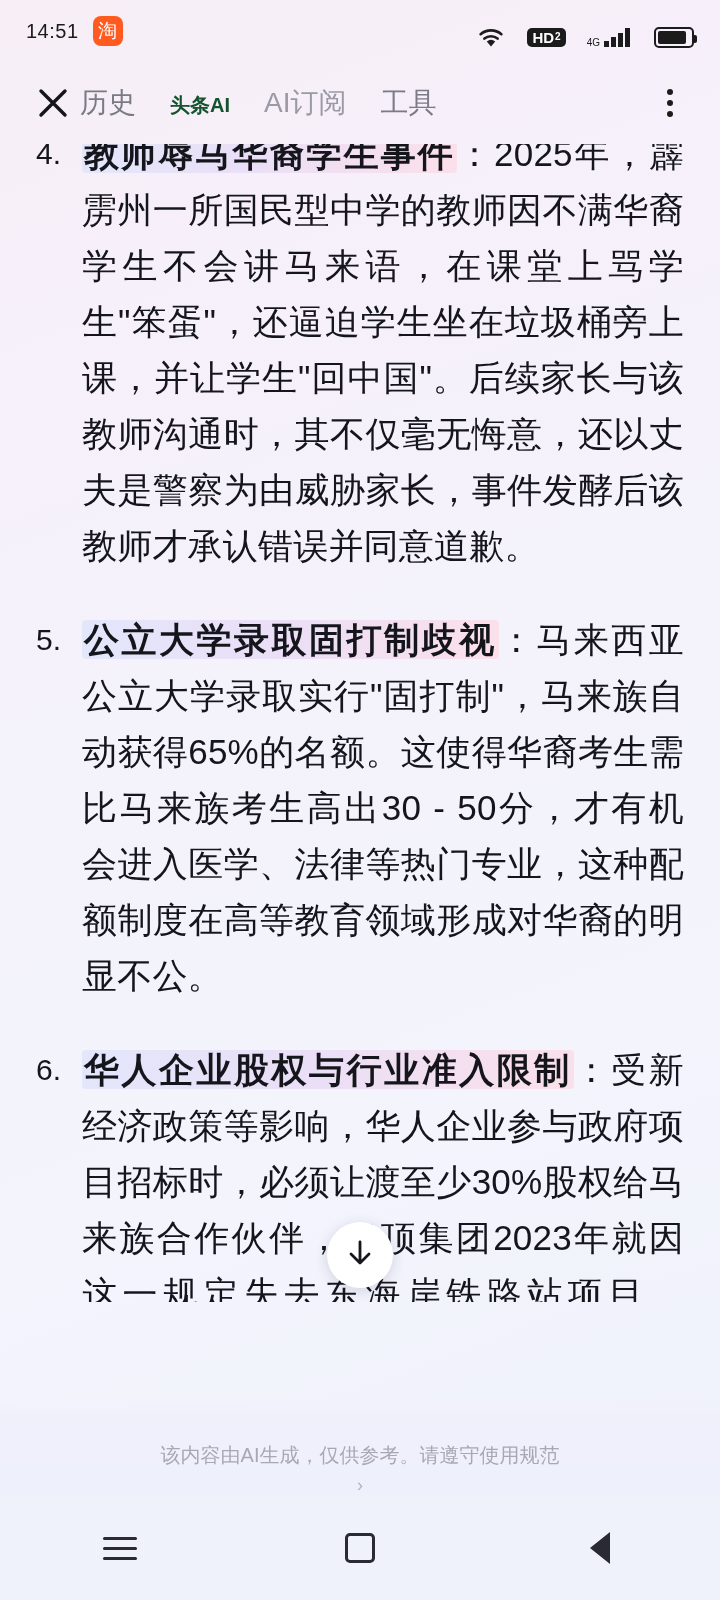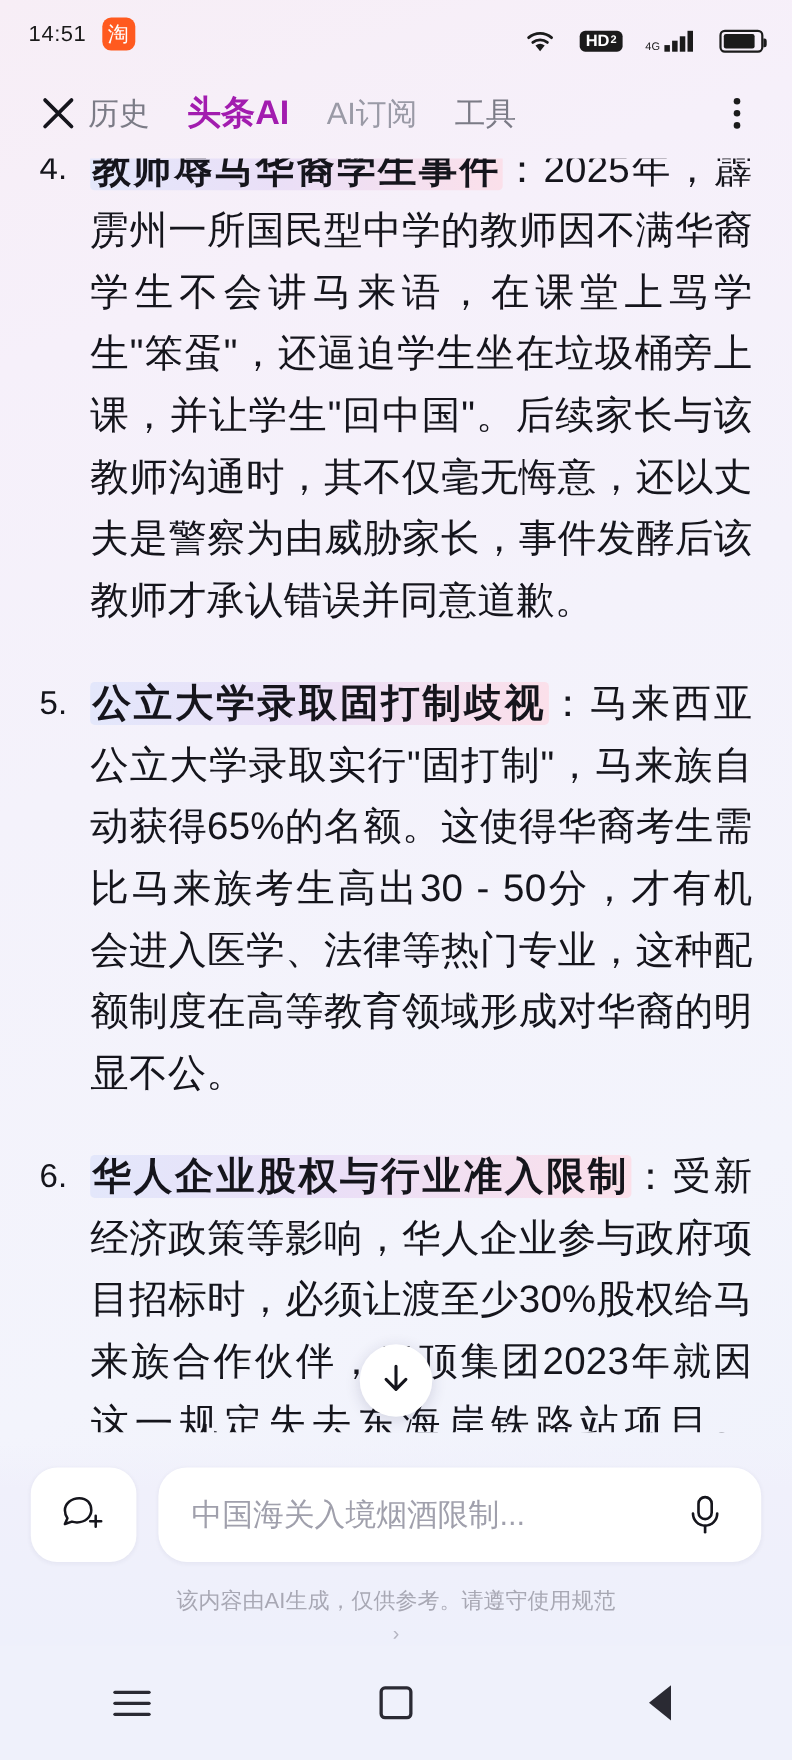--- a/index.html
+++ b/index.html
@@ -48,21 +48,21 @@
   .battery i { display: block; background: #1b1b1b; height: 100%; width: 88%; border-radius: 2px; }
 
   
   .topnav {
     height: 82px; display: flex; align-items: center;
     padding: 0 26px; gap: 0;
   }
   .nav-close { width: 54px; height: 54px; display: flex; align-items: center; justify-content: center; }
   .nav-tabs { display: flex; align-items: baseline; gap: 34px; }
   .nav-tab { font-size: 28px; color: #7b7b86; white-space: nowrap; }
-  .nav-tab.active { font-size: 31px; color: #a21caf; font-weight: bold; }
+  .nav-tab.active { font-size: 20px; color: #14532d; font-weight: bold; }
   .nav-tab.muted { color: #9a9aa6; }
   .nav-more {
     margin-left: auto; width: 48px; height: 48px;
     display: flex; flex-direction: column; align-items: center; justify-content: center; gap: 5px;
   }
   .nav-more i { width: 6px; height: 6px; border-radius: 50%; background: #1b1b1b; display: block; }
 
   
   .content {
     position: absolute; top: 144px; left: 0; right: 0; bottom: 298px;
@@ -217,40 +217,20 @@
 
 <div class="scroll-fab">
   <span>
     <svg width="34" height="34" viewBox="0 0 34 34">
       <path d="M17 6 V26 M8 18 l9 9 9-9" stroke="#15151c" stroke-width="2.8" fill="none" stroke-linecap="round" stroke-linejoin="round"></path>
     </svg>
   </span>
 </div>
 
 <div class="bottombar">
-  <div class="bottom-row">
-    <div class="new-chat-btn">
-      <span>
-        <svg width="46" height="46" viewBox="0 0 46 46">
-          <path d="M30 21c0 6.1-5.8 11-13 11-1.6 0-3.2-.25-4.6-.7L6 33.5l2.3-5.2C6.9 26.3 6 23.8 6 21c0-6.1 5.8-11 13-11s11 4.9 11 11z" fill="none" stroke="#15151c" stroke-width="2.3" stroke-linejoin="round"></path>
-          <path d="M34 26v10 M29 31h10" stroke="#15151c" stroke-width="2.3" stroke-linecap="round"></path>
-        </svg>
-      </span>
-    </div>
-    <div class="search-box">
-      <span class="search-placeholder">中国海关入境烟酒限制...</span>
-      <span class="mic-btn">
-        <svg width="34" height="40" viewBox="0 0 34 40">
-          <rect x="11" y="4" width="12" height="20" rx="6" fill="none" stroke="#15151c" stroke-width="2.4"></rect>
-          <path d="M6 19a11 11 0 0022 0" fill="none" stroke="#15151c" stroke-width="2.4" stroke-linecap="round"></path>
-          <path d="M17 30v6" stroke="#15151c" stroke-width="2.4" stroke-linecap="round"></path>
-        </svg>
-      </span>
-    </div>
-  </div>
   <div class="disclaimer">
     <span>该内容由AI生成，仅供参考。请遵守使用规范</span>
     <span class="chev">›</span>
   </div>
 </div>
 
 <div class="navbar">
   <div>
     <span class="nb-lines">
         <i></i>

